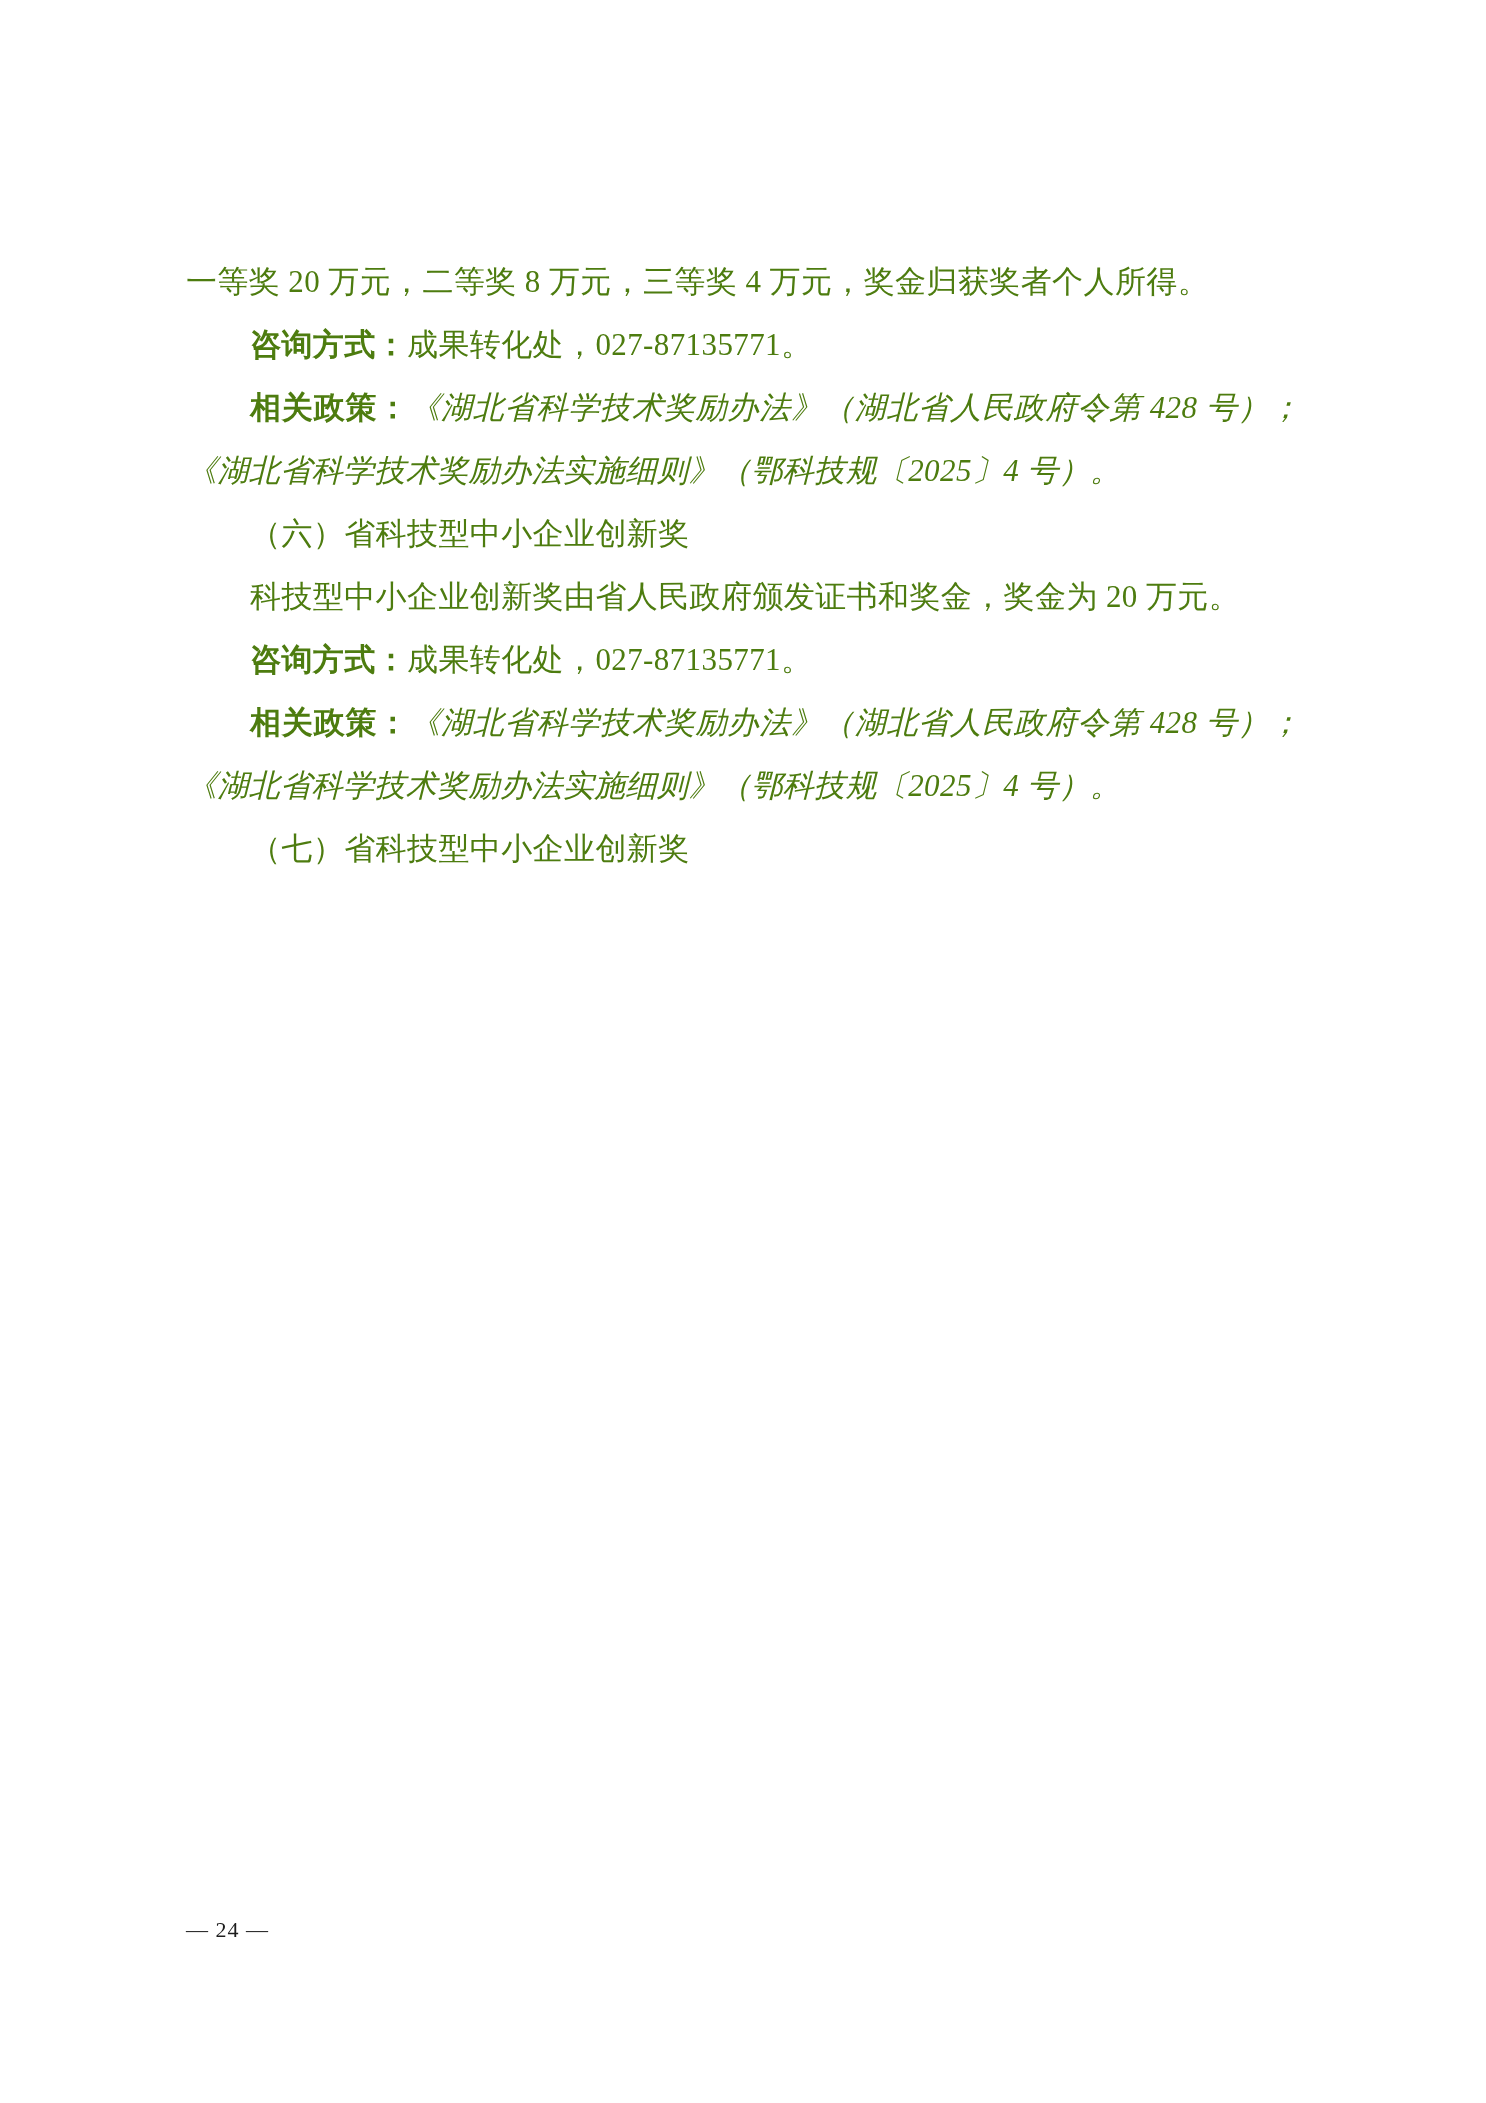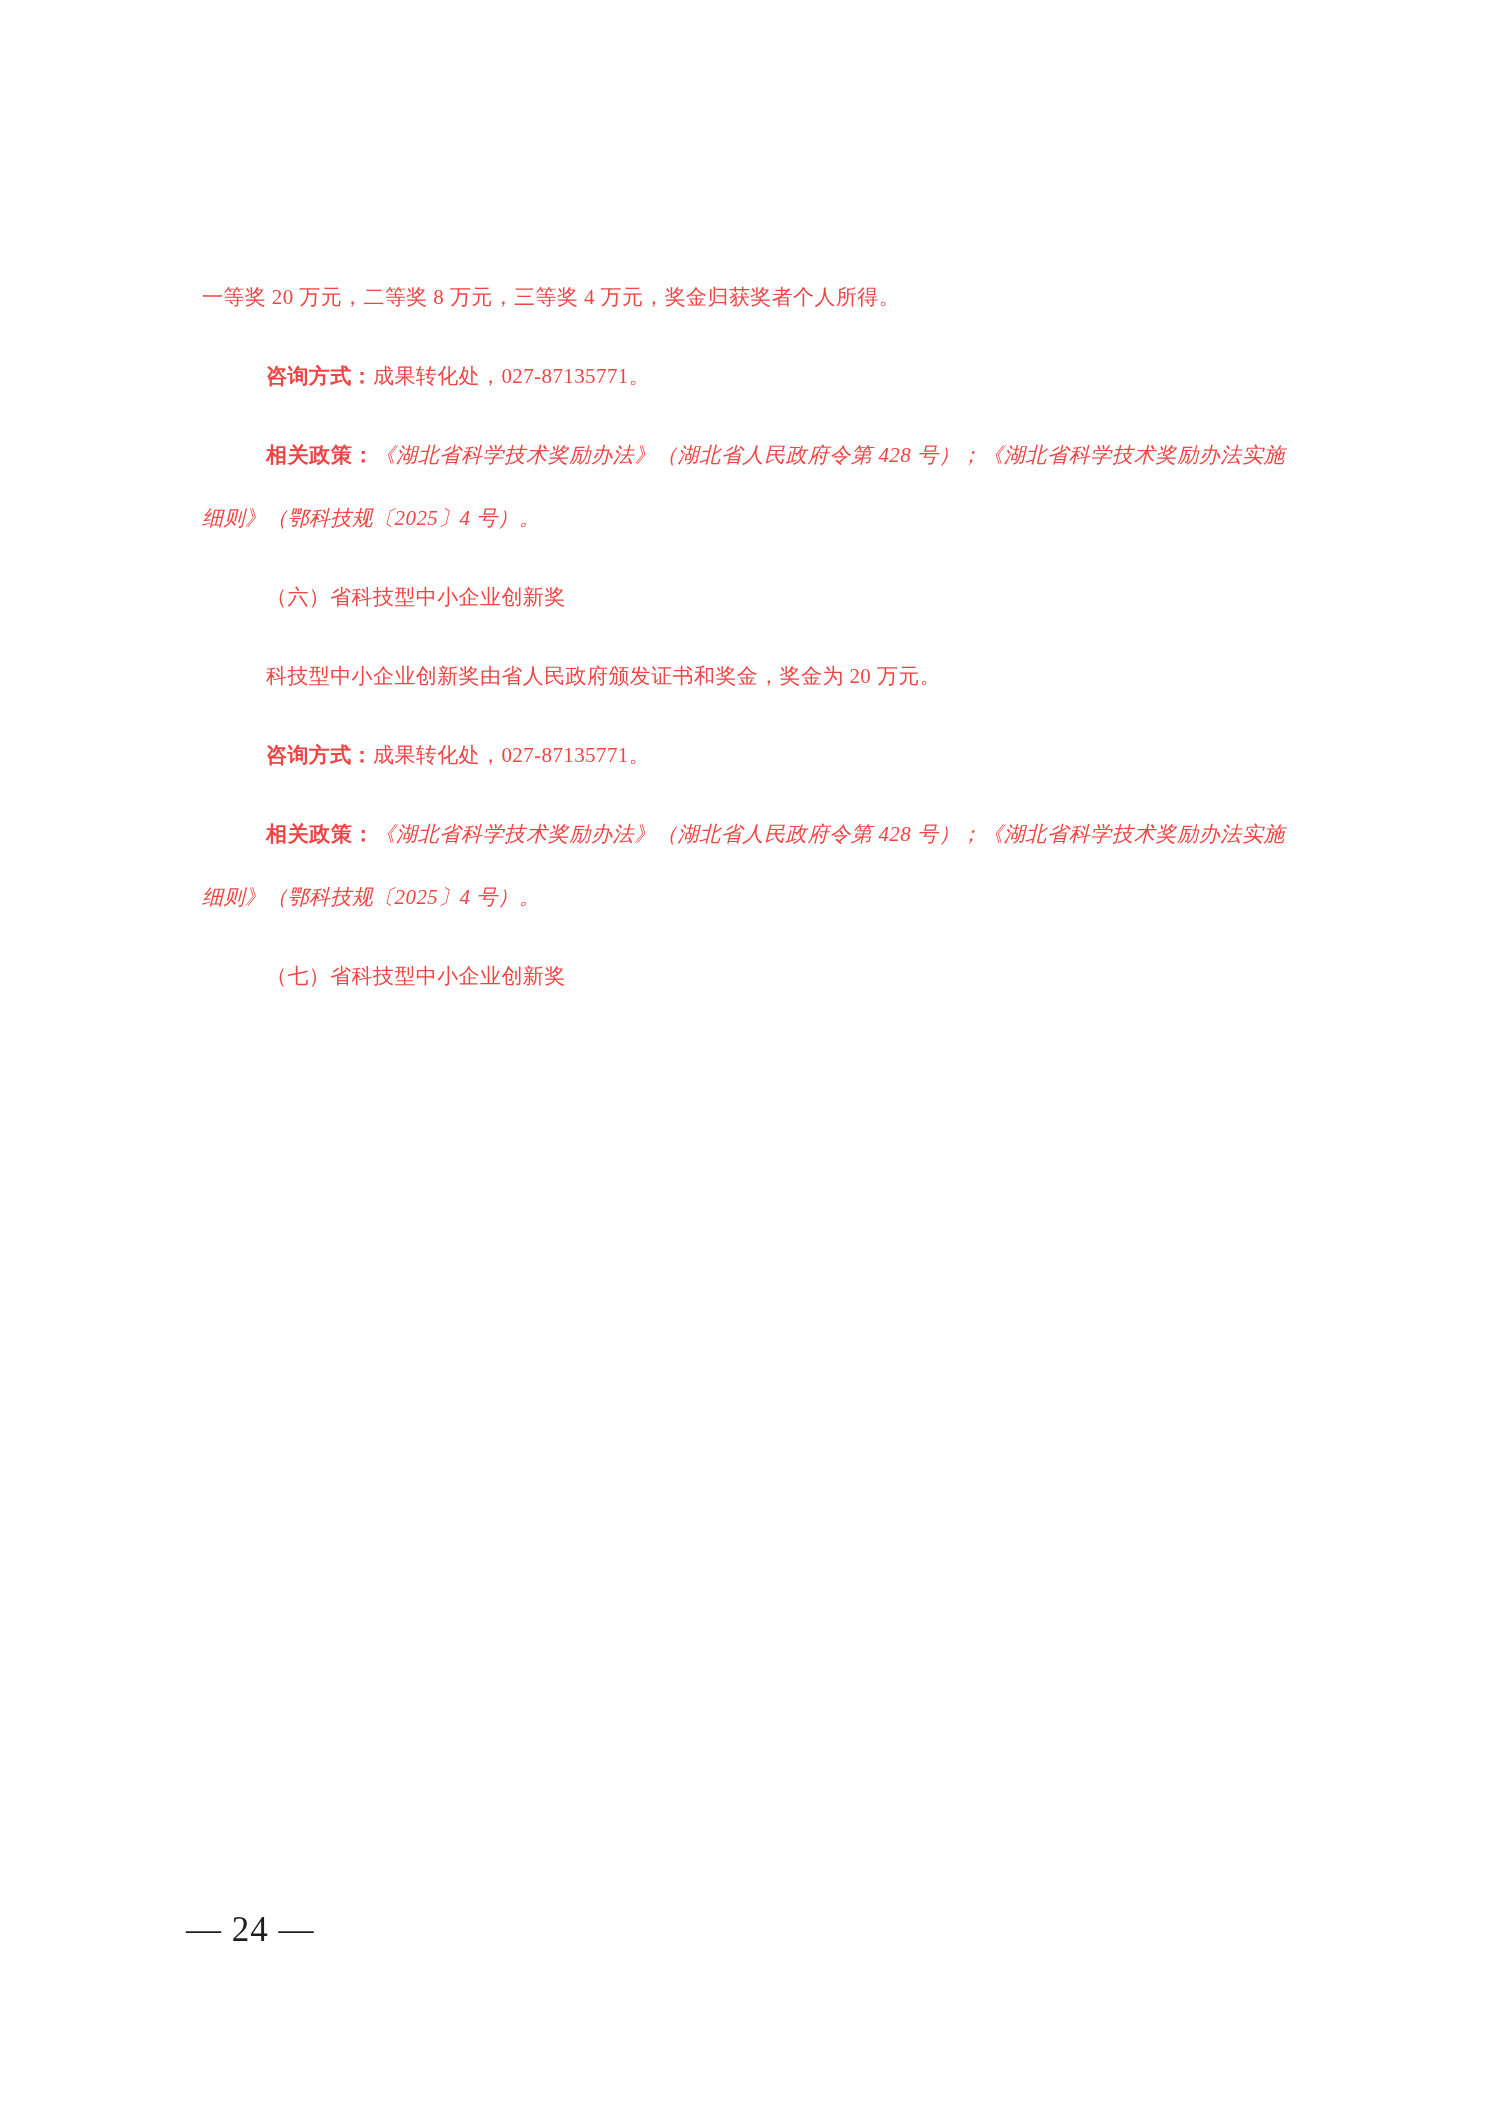--- a/index.html
+++ b/index.html
@@ -22,43 +22,43 @@
     height: 2103px;
     overflow: hidden;
   }
   .content {
     position: absolute;
     left: 186px;
     top: 250px;
     width: 1115px;
   }
   p {
-    margin: 16px;
-    font-size: 21px;
+    margin: 0;
+    font-size: 31px;
     line-height: 63px;
     letter-spacing: 0.4px;
     text-align: justify;
     text-justify: inter-ideograph;
-    color: #ef4444;
+    color: #4d7c0f;
   }
   p.indent {
     text-indent: 64px;
   }
   .bold {
     font-weight: bold;
   }
   .italicish {
     font-style: italic;
   }
   .footer {
     position: absolute;
     left: 186px;
     top: 1910px;
     width: 1115px;
-    font-size: 35px;
+    font-size: 22px;
     line-height: 40px;
     color: #1d1d1d;
     letter-spacing: 1px;
   }
   .footer .pagenum {
     display: inline-block;
   }
 </style>
 </head>
 <body>

